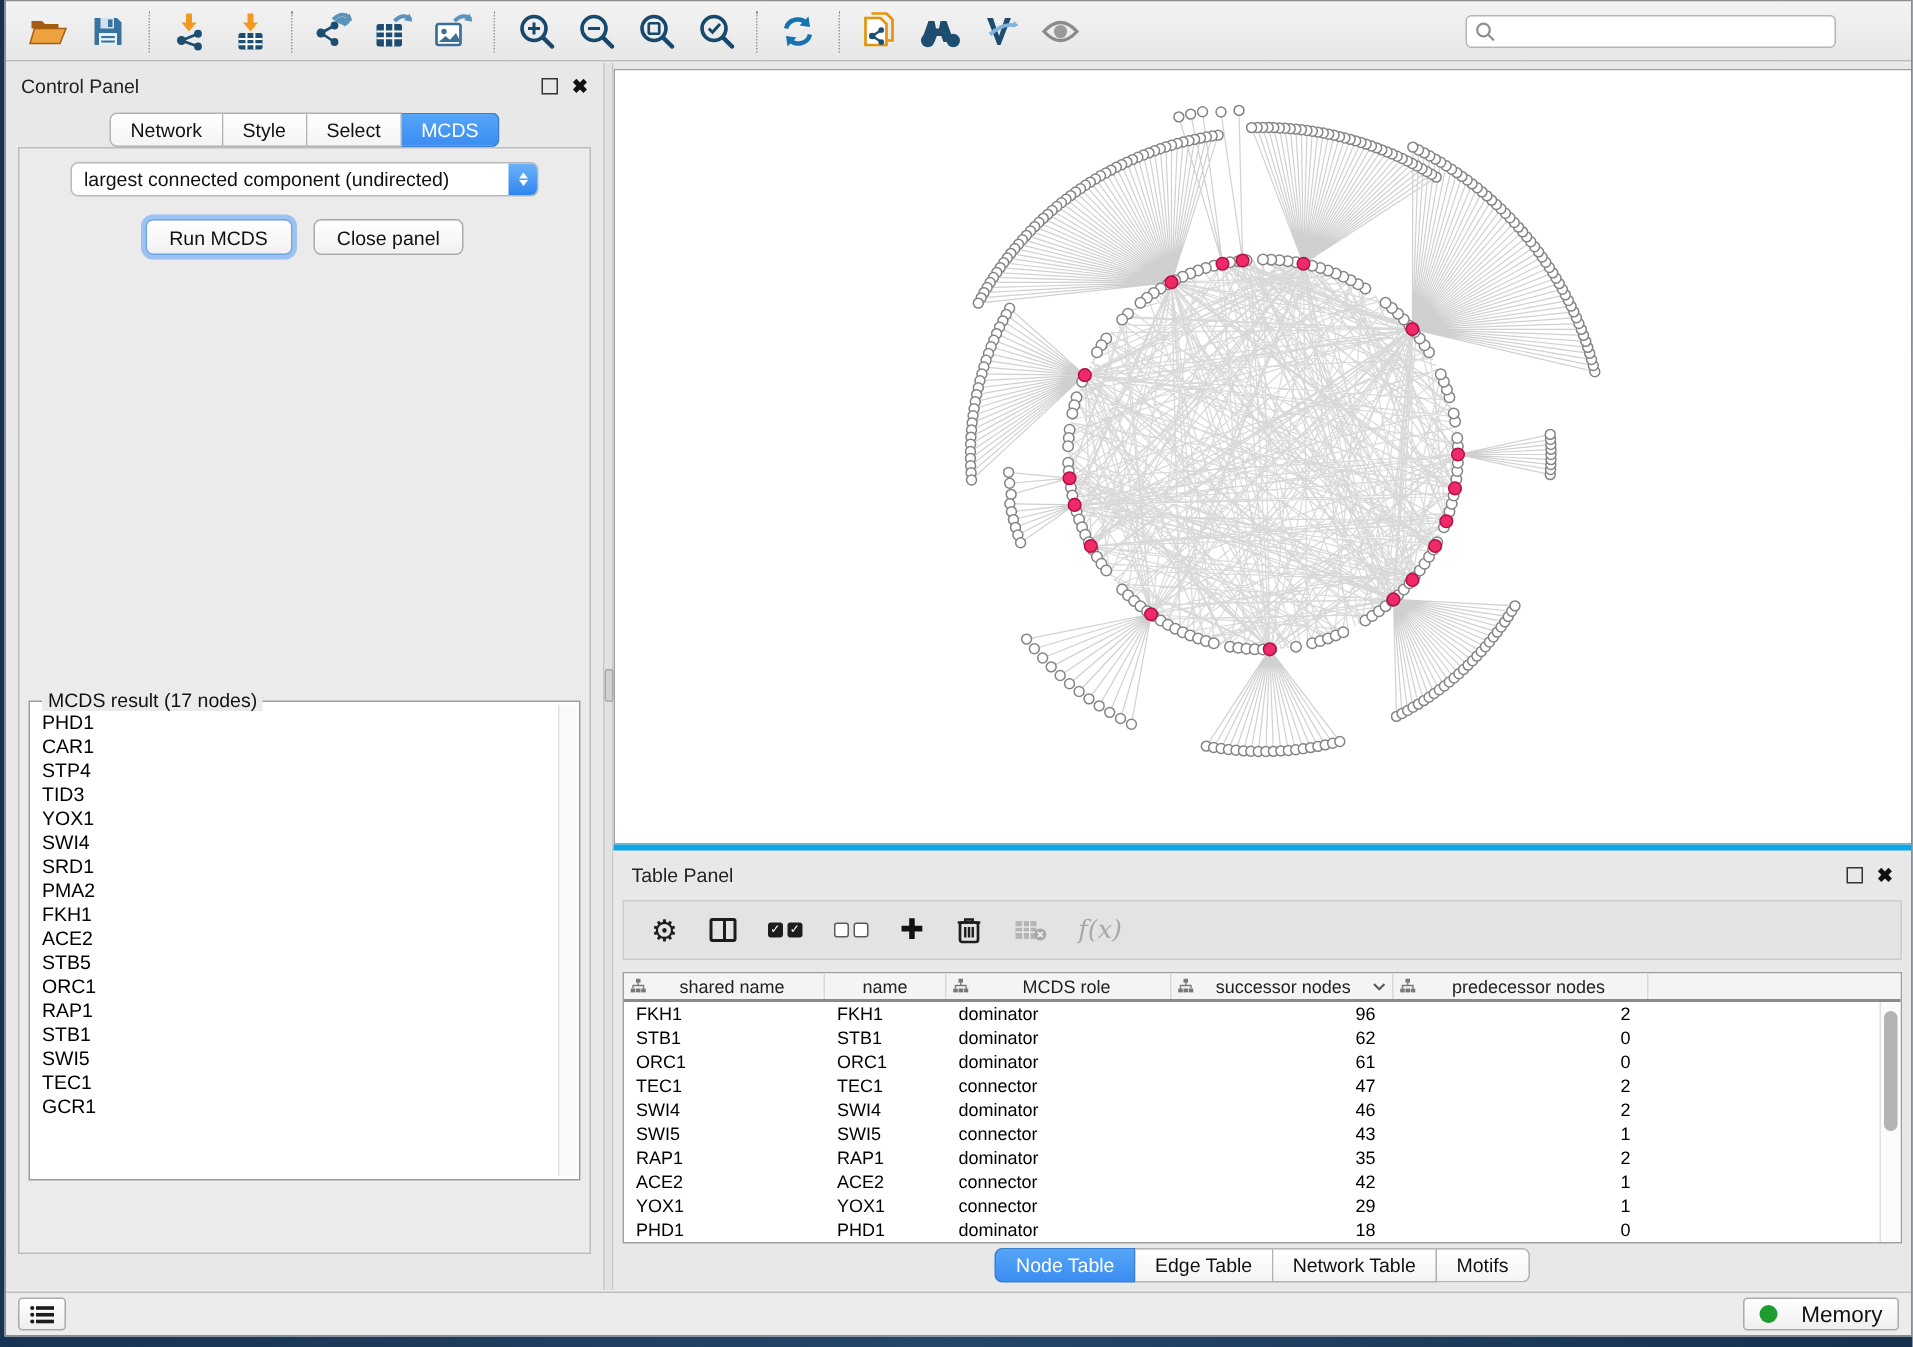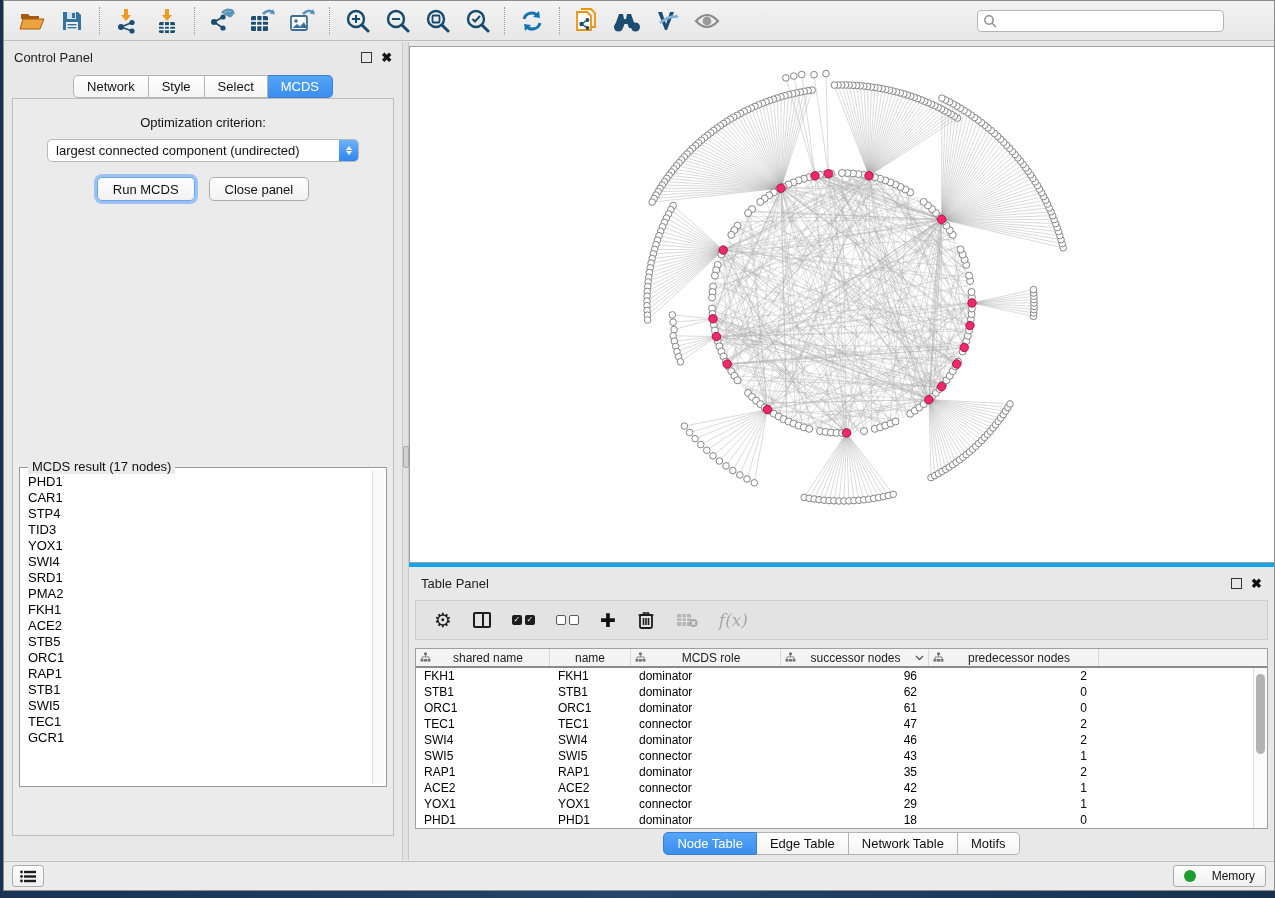--- a/index.html
+++ b/index.html
@@ -103,21 +103,21 @@
   .tbl-scroll { position:absolute; right:0; top:19px; bottom:0; width:14px; background:#fbfbfb; border-left:1px solid #e0e0e0; }
   .tbl-thumb { position:absolute; left:2px; right:2px; top:6px; height:80px; background:#b3b3b3; border-radius:6px; }
   .tp-tabs { position:absolute; left:0; right:0; bottom:5px; display:flex; justify-content:center; }
 
   
   .statusbar { position:absolute; left:0; right:0; bottom:0; height:29px; background:#ececec;
     border-top:1px solid #bdbdbd; display:flex; align-items:center; padding:0 8px; }
   .list-btn { width:32px; height:22px; border:1px solid #ababab; background:linear-gradient(#fff,#efefef);
     border-radius:3px; display:flex; align-items:center; justify-content:center; }
   .memory-btn { margin-left:auto; height:22px; border:1px solid #ababab; background:linear-gradient(#fff,#efefef);
-    border-radius:3px; display:flex; align-items:center; gap:16px; padding:0 10px; font-size:12px; color:#111; }
+    border-radius:3px; display:flex; align-items:center; gap:16px; padding:0 10px; font-size:15px; color:#111; }
   .mem-dot { width:12px; height:12px; border-radius:50%; }
 </style>
 </head>
 <body>
 
 <div class="app">
 
   <div class="toolbar">
     <div class="tbtn">
       <svg width="26" height="22" viewBox="0 0 26 22">
@@ -271,21 +271,20 @@
       </div>
       <div class="tabs-row">
         <div class="seg" id="control-tabs">
             <div class="tab">Network</div>
             <div class="tab">Style</div>
             <div class="tab">Select</div>
             <div class="tab selected">MCDS</div>
           </div>
       </div>
       <div class="cp-body">
-        <div class="opt-label">Optimization criterion:</div>
         <div class="select-row">
           <div class="mac-select">
             <span class="sel-text">largest connected component (undirected)</span>
             <span class="stepper">
               <span class="ar up"></span>
                 <span class="ar dn"></span>
             </span>
           </div>
         </div>
         <div class="btn-row">

